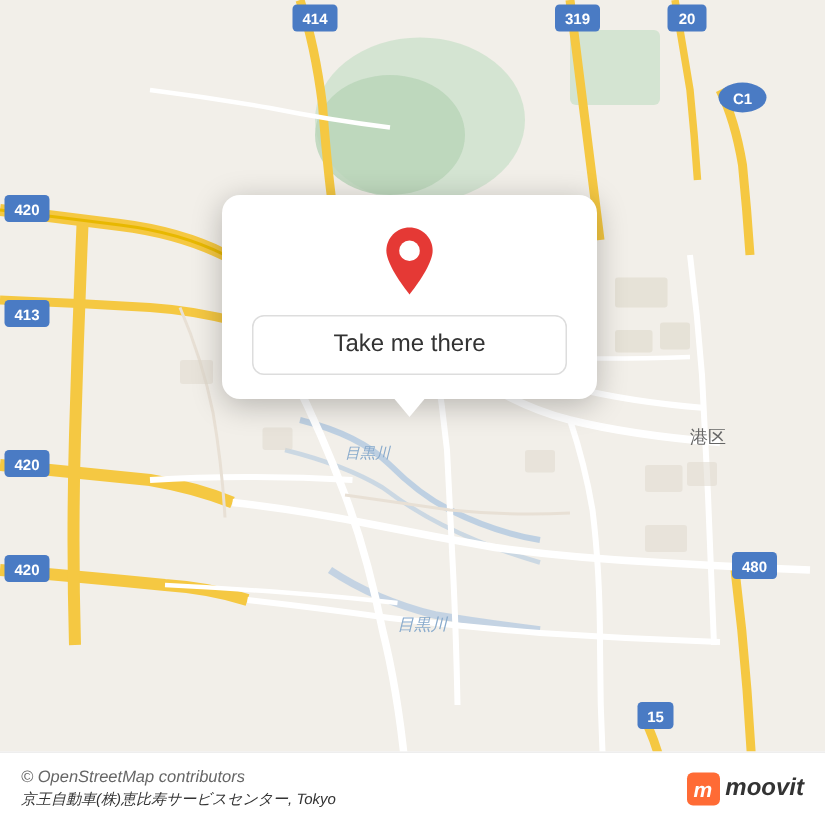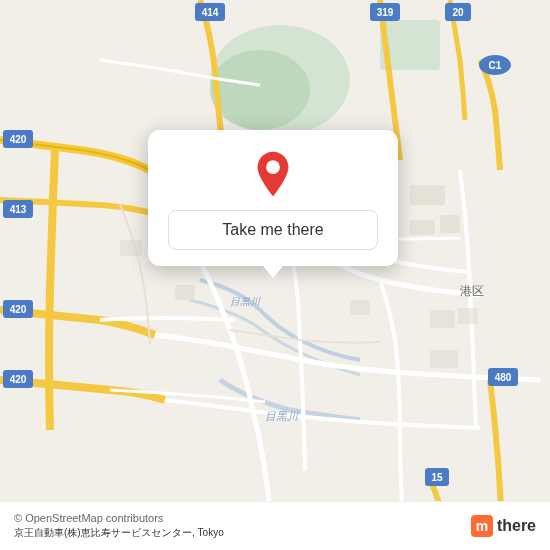--- a/index.html
+++ b/index.html
@@ -80,20 +80,21 @@
       bottom: 0;
       left: 0;
       right: 0;
       background: white;
       padding: 10px 14px;
       display: flex;
       align-items: center;
       justify-content: space-between;
       z-index: 10;
       border-top: 1px solid #eee;
+      font-style: italic;
     }
 
     .bottom-bar-text {
       font-size: 10px;
       color: #333;
     }
 
     .moovit-logo {
       display: flex;
       align-items: center;
@@ -236,16 +237,16 @@
     <button class="take-me-there-btn">Take me there</button>
   </div>
 
   <div class="bottom-bar">
     <div style="display:flex; flex-direction:column; gap:2px;">
       <span class="osm-credit">© OpenStreetMap contributors</span>
       <span class="bottom-bar-text">京王自動車(株)恵比寿サービスセンター, Tokyo</span>
     </div>
     <div class="moovit-logo">
       <div class="moovit-m">m</div>
-      <span class="moovit-text">there</span>
+      <span class="moovit-text">moovit</span>
     </div>
   </div>
 </div>
 
 </body></html>

